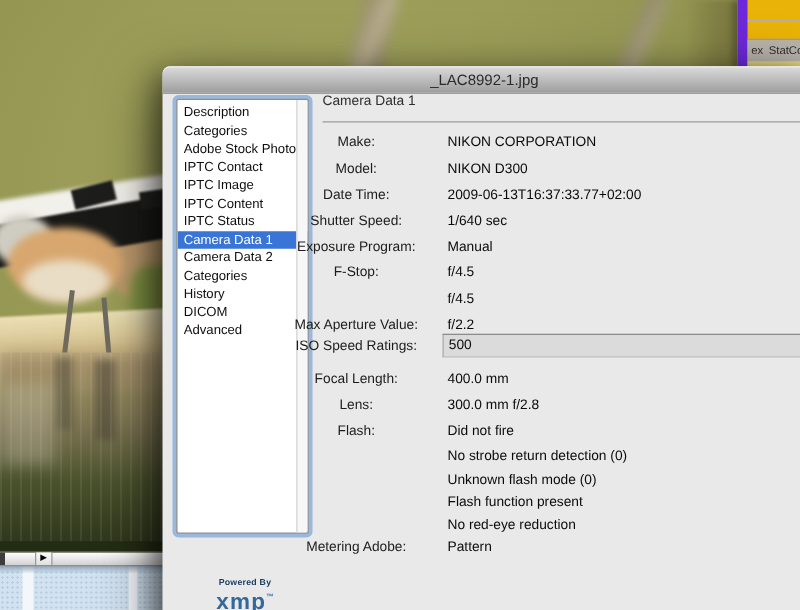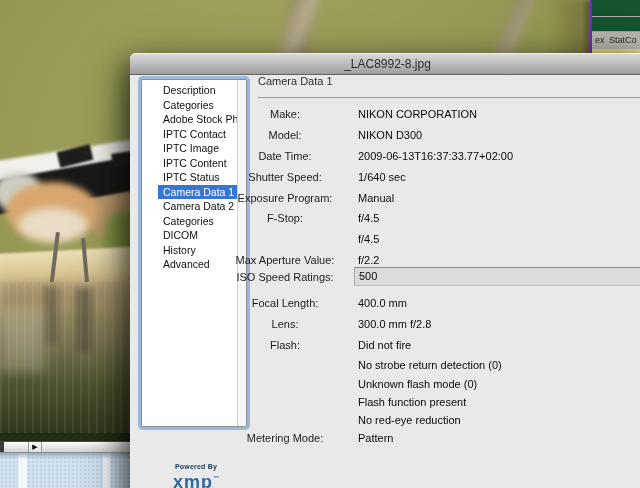--- a/index.html
+++ b/index.html
@@ -57,21 +57,21 @@
   
   .hscroll { position:absolute; left:0; top:441px; width:590px; height:12px;
     background:linear-gradient(#ffffff, #d2d2d2); border-top:1px solid #4a4a4a; border-bottom:1px solid #8f8f8f; }
   .hscroll .stub { position:absolute; left:0; top:0; bottom:0; width:4px; background:#3c3c3c; }
   .hscroll .arrow-btn { position:absolute; left:28px; top:0; bottom:0; width:14px;
     background:linear-gradient(#fdfdfd,#dedede); border-left:1px solid #9a9a9a; border-right:1px solid #9a9a9a;
     color:#000; font-size:7px; line-height:10px; text-align:center; cursor:default; }
 
   
   .tr-win { position:absolute; left:590px; top:0; width:50px; height:57px;
-    background:#14532d; border-left:2px solid #6d28d9; box-shadow:-4px 0 6px rgba(0,0,0,0.35); }
+    background:#eab308; border-left:8px solid #6d28d9; box-shadow:-4px 0 6px rgba(0,0,0,0.35); }
   .tr-line1 { position:absolute; left:0; right:0; top:16px; height:1px; background:#b0b0ae; }
   .tr-line2 { position:absolute; left:0; right:0; top:31px; height:1px; background:#9d9d9b; }
   .tr-tabs { position:absolute; left:0; right:0; top:32px; height:17px; background:#b9b4ab;
     font-size:9px; color:#2c2c2c; line-height:17px; }
   .tr-tab-a { position:absolute; left:3px; }
   .tr-tab-b { position:absolute; left:17px; }
   .tr-yellow { position:absolute; left:0; right:0; top:49px; height:8px;
     background:linear-gradient(#e6da87,#d6c465); border-bottom:1px solid #a89744; }
 
   
@@ -82,21 +82,21 @@
     background:linear-gradient(#dcdcdc, #9e9e9e); border-bottom:1px solid #636363;
     border-radius:6px 6px 0 0; text-align:center; font-size:12px; line-height:22px; color:#2b2b2b;
     box-shadow:inset 0 1px 0 rgba(255,255,255,0.55); }
 
   .sidebar { position:absolute; left:11px; top:26px; width:106px; height:348px;
     background:#ffffff; border:1px solid #8e8e8e; border-radius:2px;
     box-shadow:0 0 0 3px rgba(125,167,214,0.75); padding-top:3px; overflow:hidden; }
   .sb-scroll { position:absolute; right:0; top:0; bottom:0; width:9px;
     background:#f7f7f7; border-left:1px solid #d4d4d4; }
   .sb-item { height:14.5px; line-height:14.5px; font-size:10.5px; color:#0e0e0e;
-    padding-left:5px; white-space:nowrap; cursor:default;margin-left:16px; }
+    padding-left:5px; white-space:nowrap; cursor:default; }
   .sb-item.sel { background:#3875d7; color:#ffffff; }
 
   .heading { position:absolute; left:128px; top:22px; font-size:11px; color:#2e2e2e; }
   .hsep { position:absolute; left:128px; right:0; top:44px; height:1px; background:#9b9b9b; }
 
   .row { position:absolute; left:0; right:0; height:16px; font-size:11px; }
   .row .lbl { position:absolute; left:88px; width:134px; text-align:center; color:#1c1c1c; }
   .row .val { position:absolute; left:228px; color:#0a0a0a; white-space:nowrap; }
   .iso-box { position:absolute; left:224px; top:214px; right:-2px; height:19px;
     background:#dbdbdb; border-top:1px solid #8c8c8c; border-left:1px solid #ababab;
@@ -160,36 +160,36 @@
     <div class="tr-line2"></div>
     <div class="tr-tabs">
       <span class="tr-tab-a">ex</span>
       <span class="tr-tab-b">StatCo</span>
     </div>
     <div class="tr-yellow"></div>
   </div>
 
   <div class="dialog">
     <div class="titlebar">
-      <span>_LAC8992-8.jpg</span>
+      <span>_LAC8992-1.jpg</span>
     </div>
 
     <div class="sidebar">
       <div class="sb-item">Description</div>
       <div class="sb-item">Categories</div>
       <div class="sb-item">Adobe Stock Photos</div>
       <div class="sb-item">IPTC Contact</div>
       <div class="sb-item">IPTC Image</div>
       <div class="sb-item">IPTC Content</div>
       <div class="sb-item">IPTC Status</div>
       <div class="sb-item sel">Camera Data 1</div>
       <div class="sb-item">Camera Data 2</div>
       <div class="sb-item">Categories</div>
+      <div class="sb-item">History</div>
       <div class="sb-item">DICOM</div>
-      <div class="sb-item">History</div>
       <div class="sb-item">Advanced</div>
       <div class="sb-scroll"></div>
     </div>
 
     <div class="heading">Camera Data 1</div>
     <div class="hsep"></div>
 
     <div class="row" style="top:55px;">
         <span class="lbl">Make:</span>
         <span class="val">NIKON CORPORATION</span>
@@ -247,21 +247,21 @@
         <span class="val">Unknown flash mode (0)</span>
       </div>
     <div class="row" style="top:343px;">
         <span class="val">Flash function present</span>
       </div>
     <div class="row" style="top:361px;">
         <span class="val">No red-eye reduction</span>
       </div>
 
     <div class="row" style="top:379px;">
-        <span class="lbl">Metering Mode:</span>
+        <span class="lbl">Metering Adobe:</span>
         <span class="val">Pattern</span>
       </div>
 
     <div class="footer">
       <div class="powered">Powered By</div>
       <div class="xmp"><span>xmp</span><sup>™</sup></div>
     </div>
   </div>
 
 </div>

